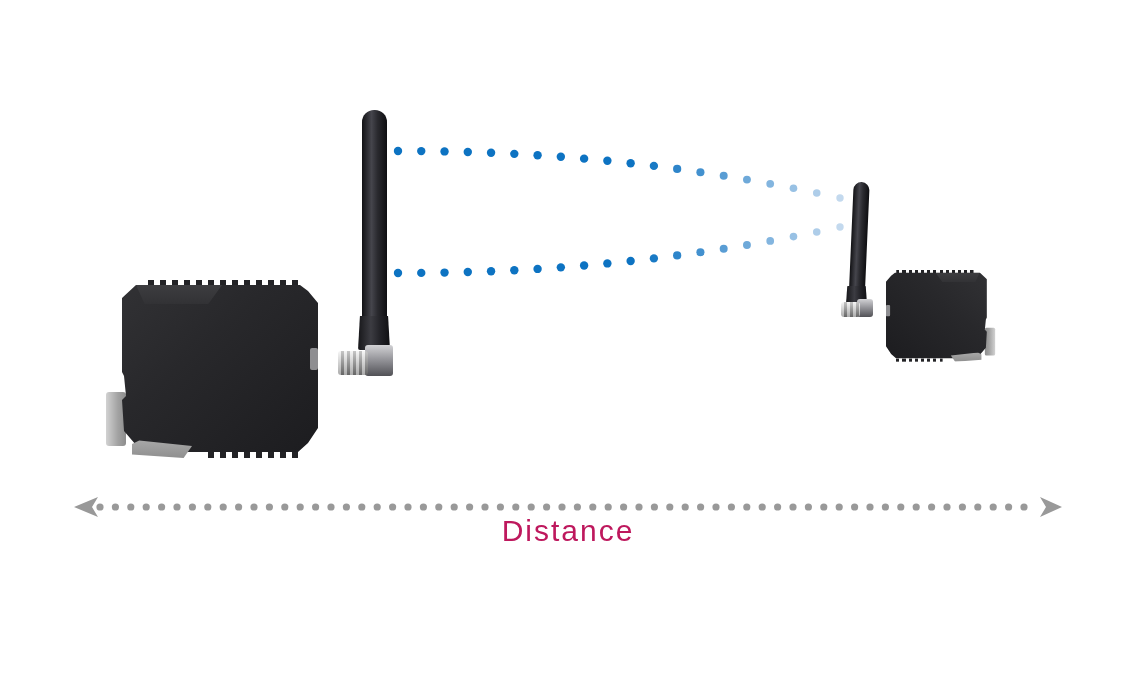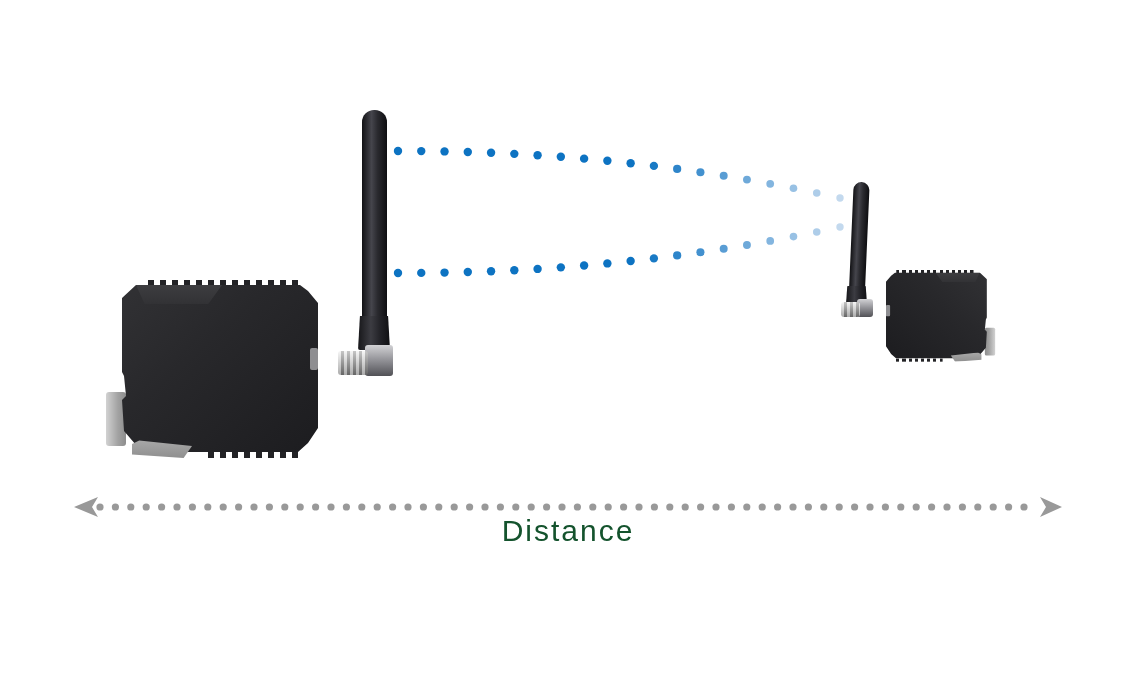--- a/index.html
+++ b/index.html
@@ -80,21 +80,21 @@
   .antenna-right .rod-base{left:6px;top:106px;width:21px;height:18px;}
   .antenna-right .nut{left:1px;top:122px;width:19px;height:15px;}
   .antenna-right .elbow{left:17px;top:119px;width:16px;height:18px;}
 
   
   .overlay{position:absolute;left:0;top:0;width:1136px;height:680px;pointer-events:none;}
 
   
   .distance-label{
     position:absolute;left:0;right:0;top:514px;text-align:center;
-    font-size:30px;letter-spacing:2px;color:#14532d;font-weight:400;
+    font-size:30px;letter-spacing:2px;color:#be185d;font-weight:400;
   }
 </style>
 </head>
 <body>
 
 <div class="canvas">
 
   <div class="device" style="transform:translate(116px,280px);">
     <div class="din-clip"></div>
     <div class="teeth-top"></div>

